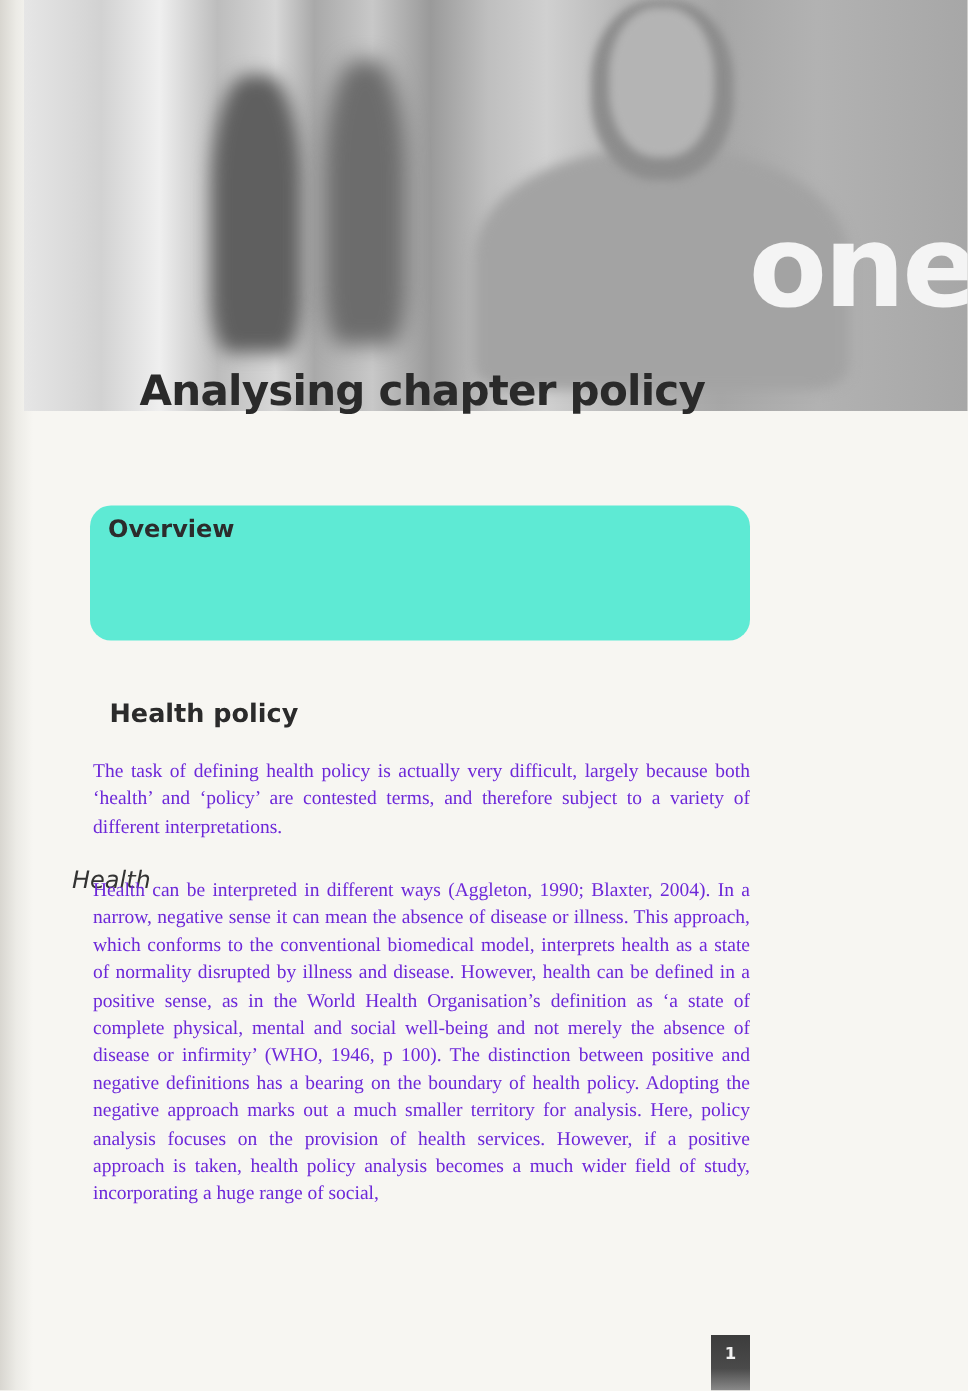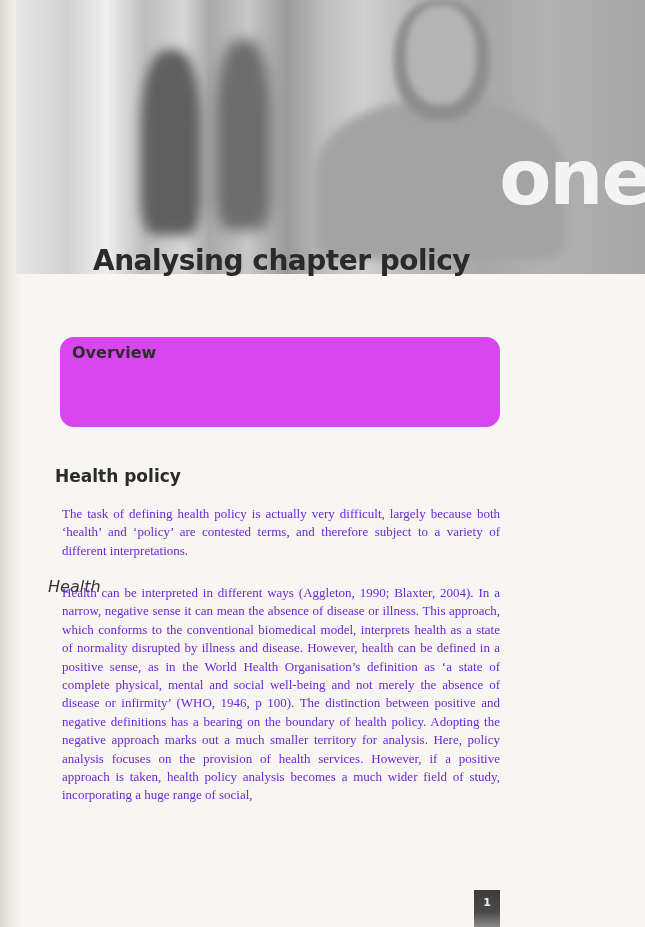--- a/index.html
+++ b/index.html
@@ -32,33 +32,33 @@
       font-size: 76px; letter-spacing: -2px; line-height: 1;
       color: #f4f4f4;
     }
     .chapter-title {
       position: absolute; left: 93px; top: 244px; margin: 0;
       font-family: "DejaVu Sans", sans-serif; font-weight: bold;
       font-size: 28px; color: #2a2a2a; letter-spacing: -0.5px;
     }
     .overview {
       position: absolute; left: 60px; top: 337px; width: 440px; height: 90px;
-      background: #d946ef; border-radius: 14px;
+      background: #5eead4; border-radius: 14px;
       box-sizing: border-box; padding: 4px 12px;
     }
     .overview h2 {
       margin: 0; font-family: "DejaVu Sans", sans-serif; font-weight: bold;
       font-size: 16px; color: #2c2c2c; line-height: 24px;
     }
     .overview p {
       margin: 14px 0 0 0; font-family: "DejaVu Sans", sans-serif;
       font-size: 10.6px; line-height: 18px; color: #3d3d3d;
     }
     .section-heading {
-      position: absolute; left: 55px; top: 466px; margin: 0;
+      position: absolute; left: 73px; top: 466px; margin: 0;
       font-family: "DejaVu Sans", sans-serif; font-weight: bold;
       font-size: 17px; color: #2b2b2b;
     }
     .para {
       position: absolute; left: 62px; width: 438px; margin: 0;
       font-size: 13px; line-height: 18.4px; text-align: justify; color: #6d28d9;
     }
     .para.p1 { top: 505px; }
     .para.p2 { top: 584px; }
     .subheading {

